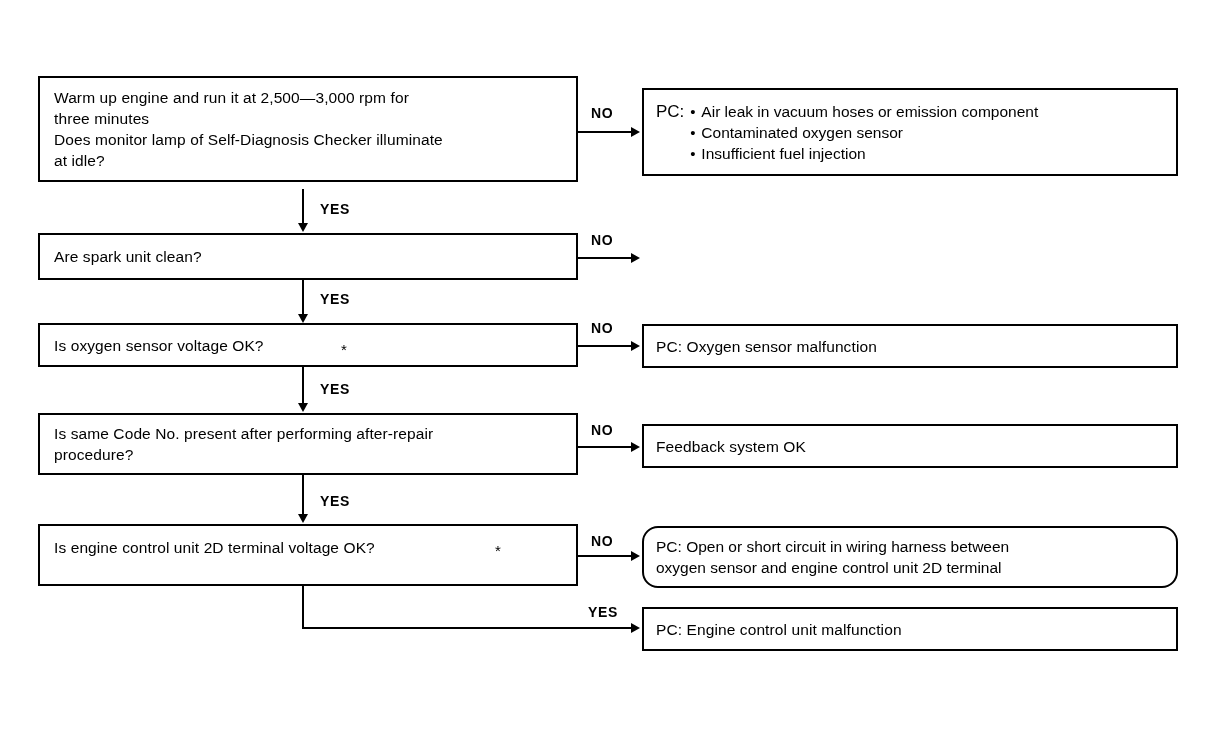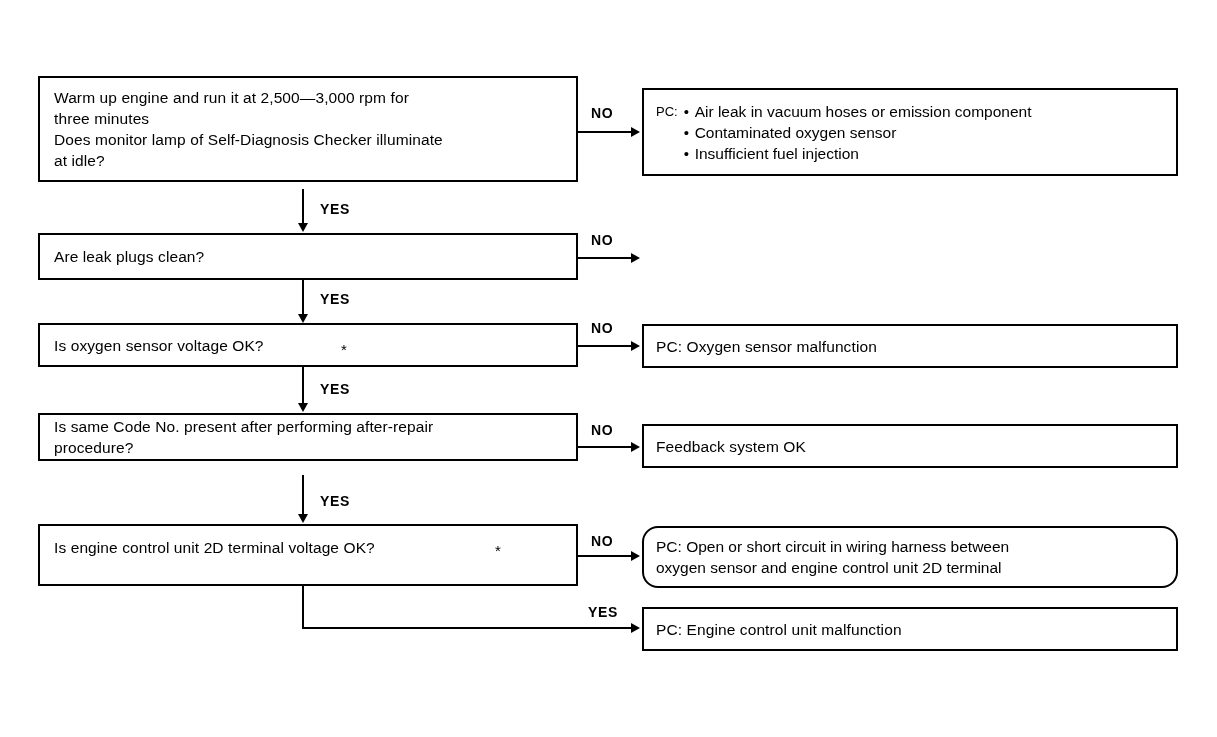--- a/index.html
+++ b/index.html
@@ -120,21 +120,21 @@
     <div class="txt">Does monitor lamp of Self-Diagnosis Checker illuminate</div>
     <div class="txt">at idle?</div>
   </div>
 
   <div class="hline" style="left:578px; top:131px; width:55px;"></div>
   <div class="arrow-right" style="left:631px; top:127px;"></div>
   <div class="label" style="left:591px; top:105px;">NO</div>
 
   <div class="box" style="left:642px; top:88px; width:536px; height:88px;">
     <div class="pcrow">
-      <div class="pclabel" style="font-size:13px; line-height:21px;">PC:</div>
+      <div class="pclabel" style="font-size:17px; line-height:21px;">PC:</div>
       <div class="bullets">
         <div class="bullet">
           <span class="dot">•</span>
           <span class="btext">Air leak in vacuum hoses or emission component</span>
         </div>
         <div class="bullet">
           <span class="dot">•</span>
           <span class="btext">Contaminated oxygen sensor</span>
         </div>
         <div class="bullet">
@@ -143,21 +143,21 @@
         </div>
       </div>
     </div>
   </div>
 
   <div class="vline" style="left:302px; top:189px; height:38px;"></div>
   <div class="arrow-down" style="left:298px; top:223px;"></div>
   <div class="label" style="left:320px; top:201px;">YES</div>
 
   <div class="box q" style="left:38px; top:233px; width:540px; height:47px;">
-    <div class="txt">Are leak plugs clean?</div>
+    <div class="txt">Are spark unit clean?</div>
   </div>
 
   <div class="hline" style="left:578px; top:257px; width:55px;"></div>
   <div class="arrow-right" style="left:631px; top:253px;"></div>
   <div class="label" style="left:591px; top:232px;">NO</div>
 
 
   <div class="vline" style="left:302px; top:280px; height:38px;"></div>
   <div class="arrow-down" style="left:298px; top:314px;"></div>
   <div class="label" style="left:320px; top:291px;">YES</div>
@@ -172,21 +172,21 @@
   <div class="label" style="left:591px; top:320px;">NO</div>
 
   <div class="box" style="left:642px; top:324px; width:536px; height:44px;">
     <div class="txt">PC: Oxygen sensor malfunction</div>
   </div>
 
   <div class="vline" style="left:302px; top:367px; height:40px;"></div>
   <div class="arrow-down" style="left:298px; top:403px;"></div>
   <div class="label" style="left:320px; top:381px;">YES</div>
 
-  <div class="box q" style="left:38px; top:413px; width:540px; height:48px;">
+  <div class="box q" style="left:38px; top:413px; width:540px; height:62px;">
     <div class="txt">Is same Code No. present after performing after-repair</div>
     <div class="txt">procedure?</div>
   </div>
 
   <div class="hline" style="left:578px; top:446px; width:55px;"></div>
   <div class="arrow-right" style="left:631px; top:442px;"></div>
   <div class="label" style="left:591px; top:422px;">NO</div>
 
   <div class="box" style="left:642px; top:424px; width:536px; height:44px;">
     <div class="txt">Feedback system OK</div>

